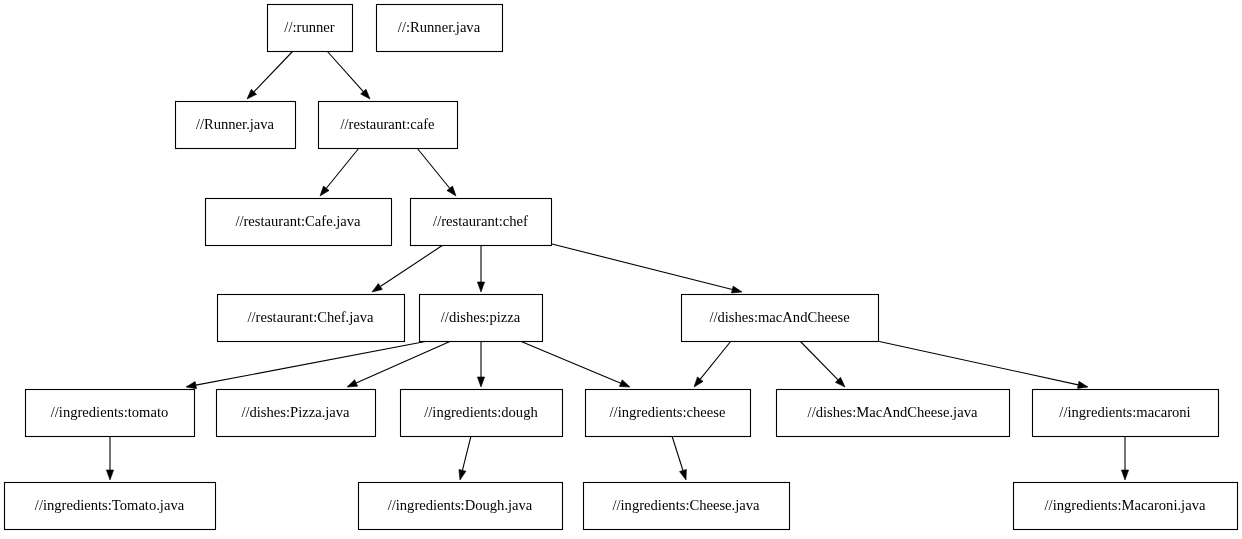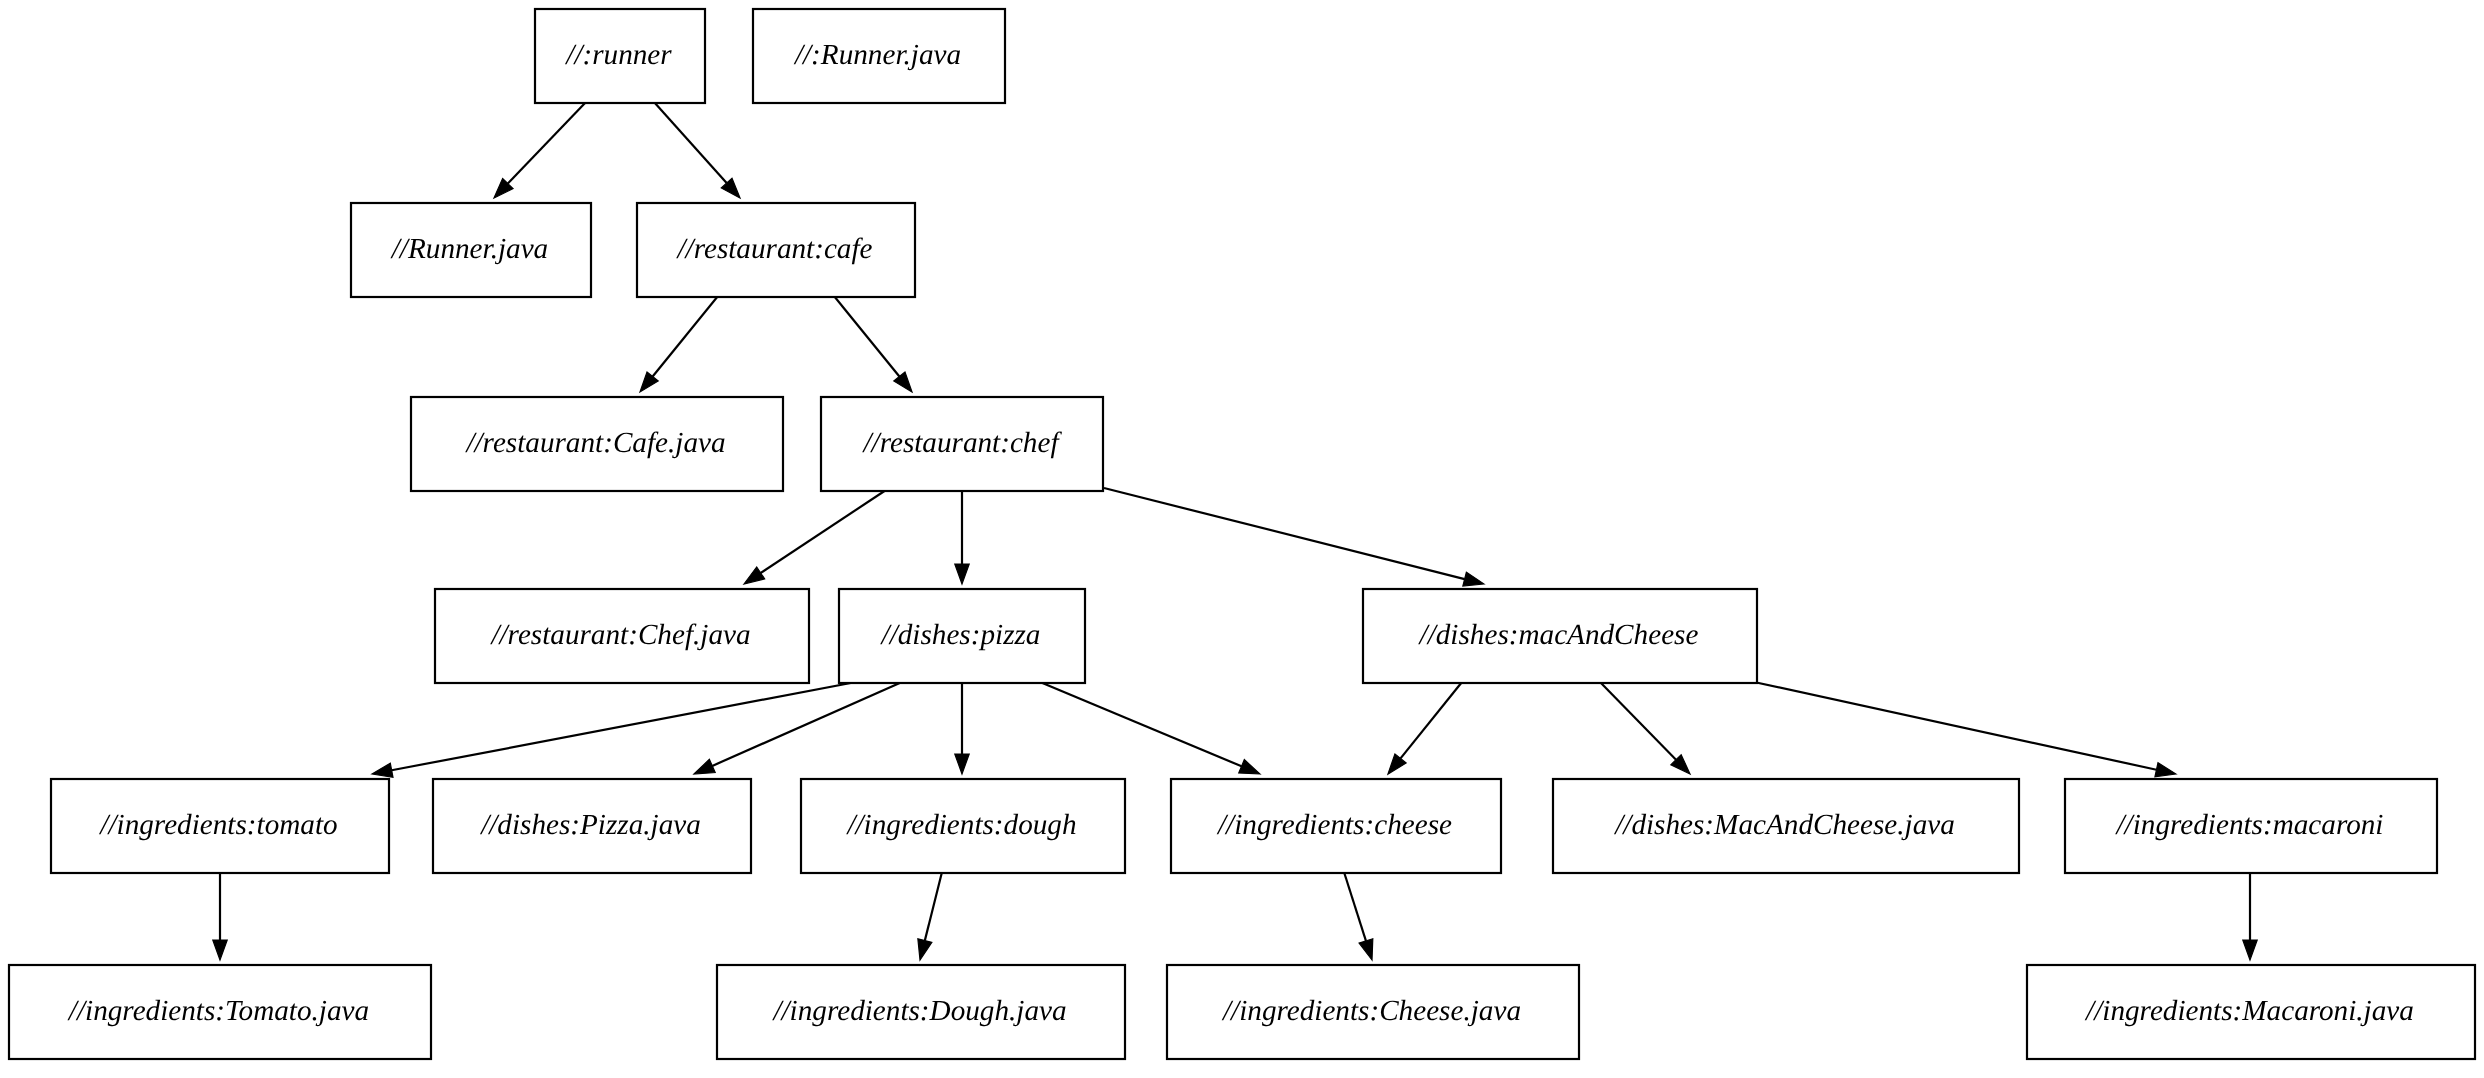--- a/index.html
+++ b/index.html
@@ -11,21 +11,20 @@
     width: 1242px;
     height: 539px;
     overflow: hidden;
     font-family: "Liberation Serif", "DejaVu Serif", serif;
   }
   #graph-root {
     position: relative;
     width: 1242px;
     height: 539px;
     background: #ffffff;
-    font-style: italic;
   }
   svg#graph-canvas {
     position: absolute;
     top: 0;
     left: 0;
     width: 1242px;
     height: 539px;
     display: block;
     shape-rendering: geometricPrecision;
   }

